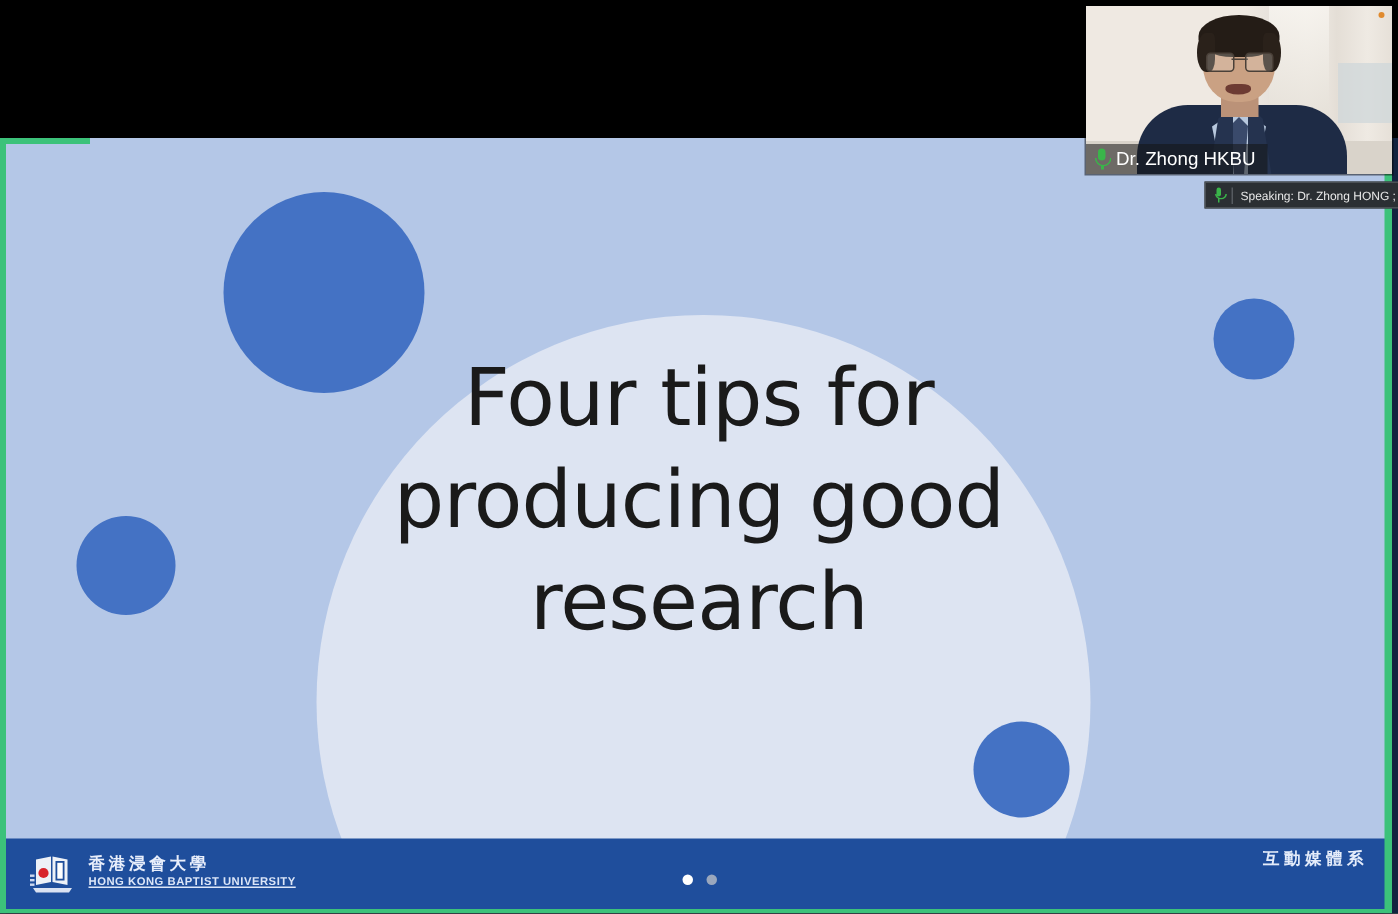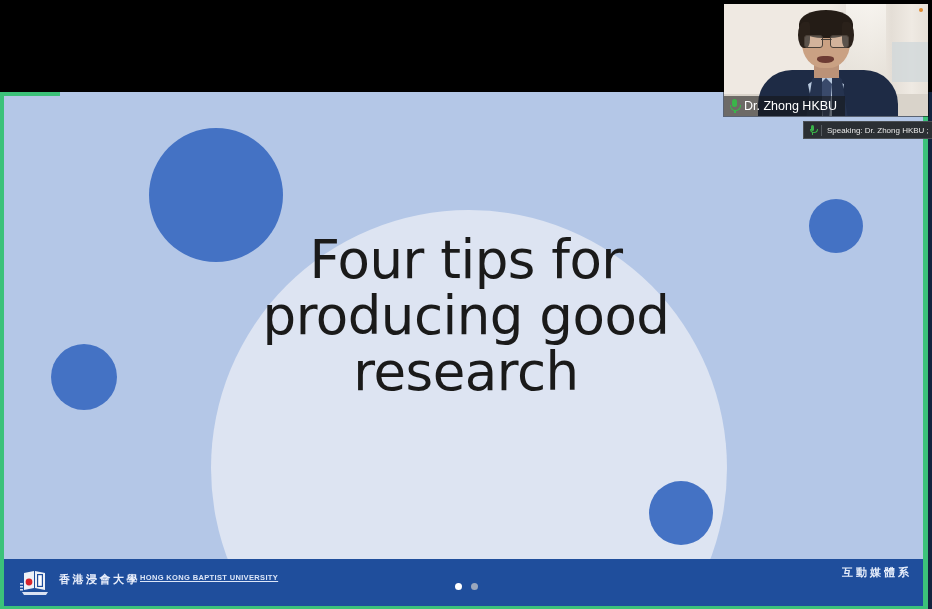--- a/index.html
+++ b/index.html
@@ -83,21 +83,21 @@
   .deco-c4 { left: 645px; top: 389px; width: 64px;  height: 64px; }
 
   #slide-title {
     position: absolute;
     left: 0;
     top: 140px;
     width: 924px;
     text-align: center;
     font-family: "DejaVu Sans", "Liberation Sans", sans-serif;
     font-size: 53px;
-    line-height: 56px;
+    line-height: 68px;
     font-weight: 400;
     color: #1a1a1a;
     letter-spacing: -0.5px;
     white-space: pre-line;
   }
 
   
   #slide-footer {
     position: absolute;
     left: 0;
@@ -113,21 +113,21 @@
     top: 5px;
     display: flex;
     align-items: center;
     gap: 7px;
   }
   .hkbu-mark {
     position: relative;
     width: 34px;
     height: 34px;
   }
-  .hkbu-brand-text { display: flex; line-height: 1; }
+  .hkbu-brand-text { display: flex; flex-direction: column; line-height: 1; }
   .hkbu-cn {
     font-family: "DejaVu Sans", sans-serif;
     font-size: 11px;
     color: #e8eefb;
     letter-spacing: 2.5px;
     font-weight: 700;
     margin-bottom: 3px;
   }
   .hkbu-en {
     font-family: "Liberation Sans", sans-serif;
@@ -445,16 +445,16 @@
     </div>
   </div>
 
   <div id="speaking-toast">
     <span class="mic-glyph">
       <span class="cap"></span>
       <span class="arc"></span>
       <span class="stem"></span>
     </span>
     <span class="toast-sep"></span>
-    <span>Speaking: Dr. Zhong HKBU ;</span>
+    <span>Speaking: Dr. Zhong HONG ;</span>
   </div>
 
 </div>
 
 </body></html>

